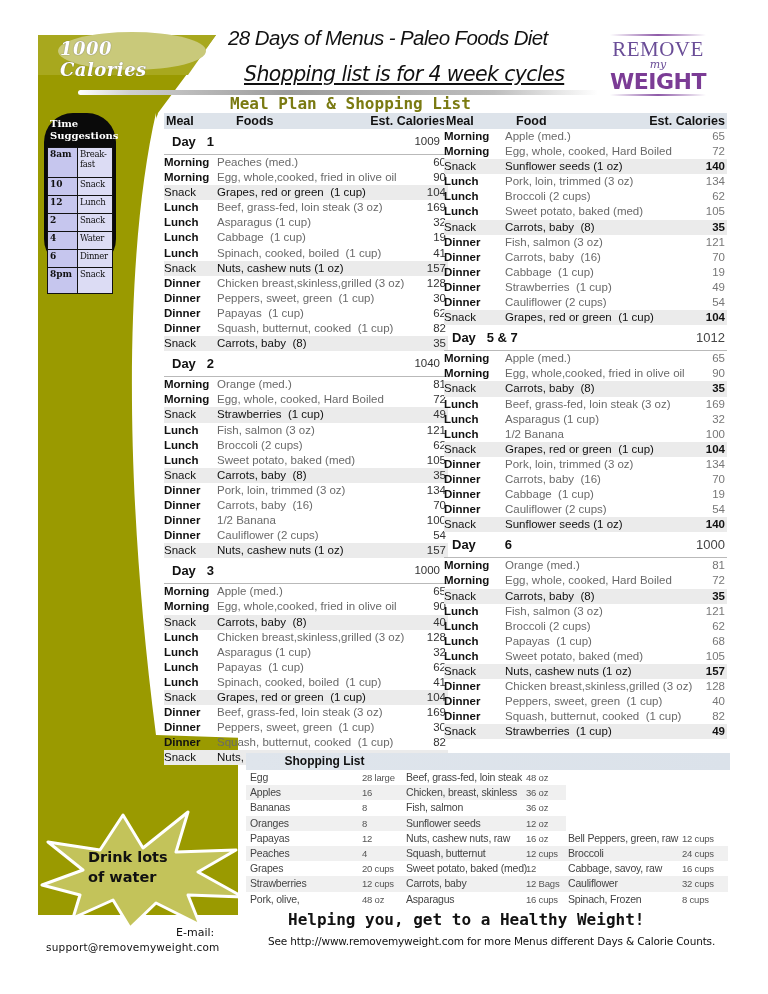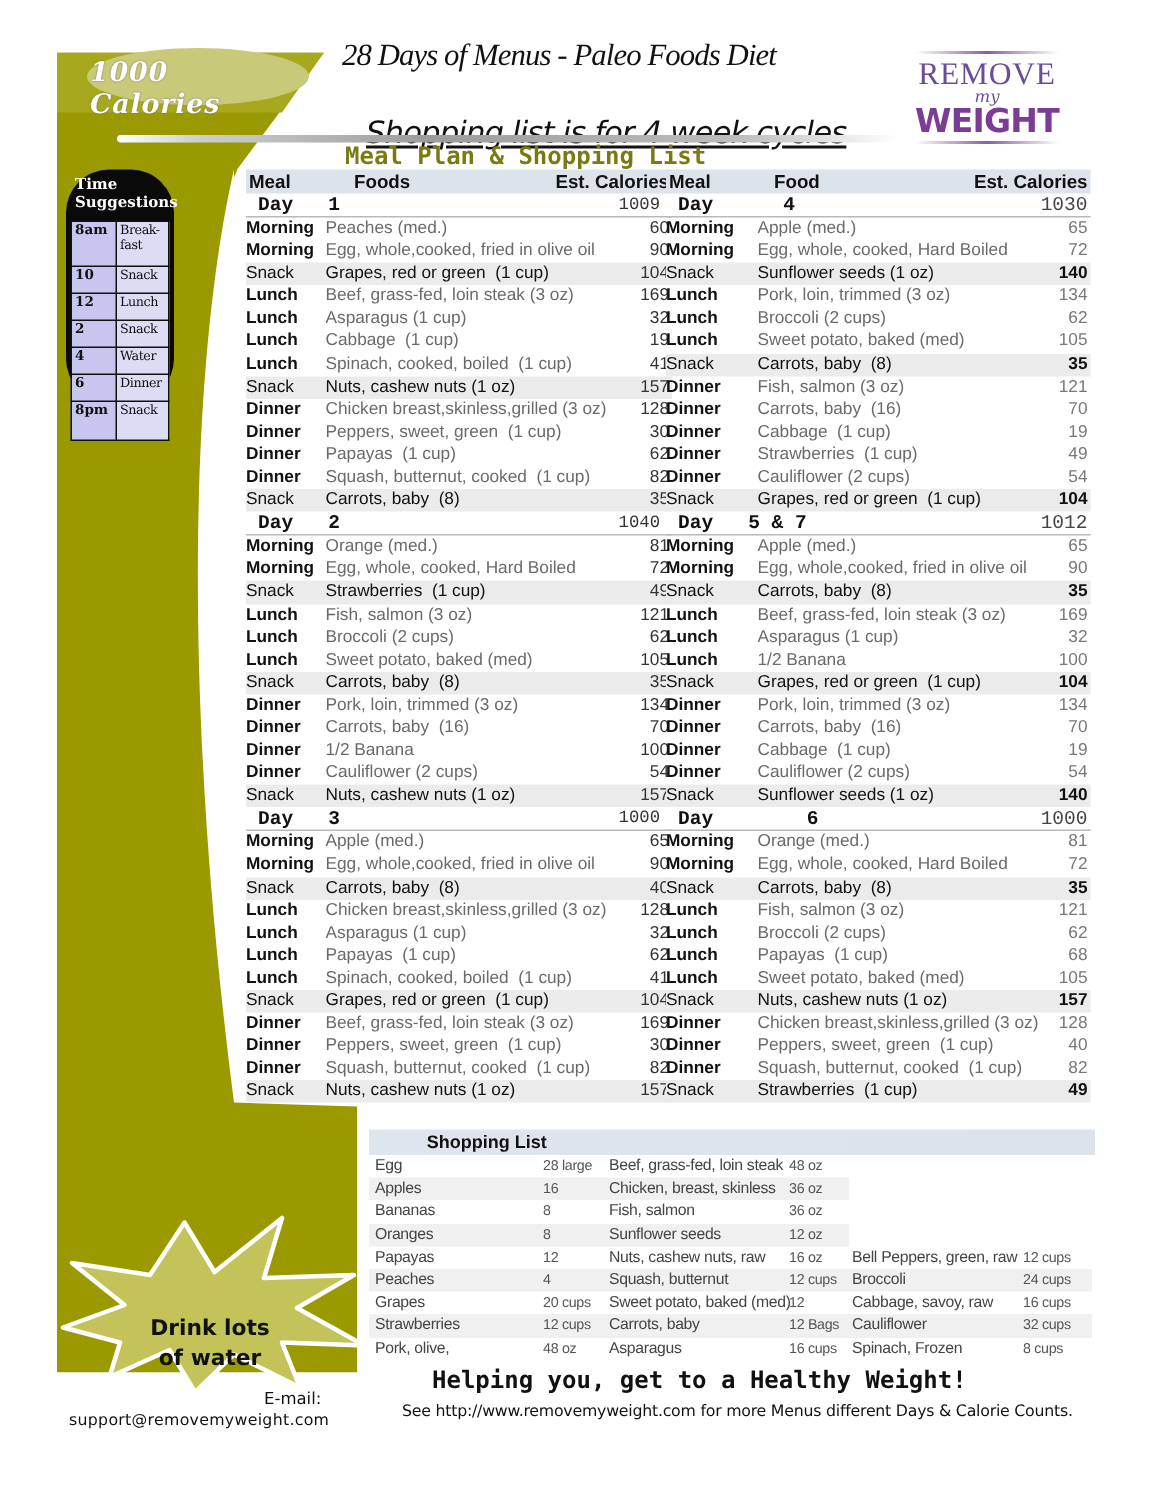--- a/index.html
+++ b/index.html
@@ -6,22 +6,22 @@
   html, body { width: 768px; height: 994px; background: #ffffff; overflow: hidden; }
   body { position: relative; font-family: "DejaVu Sans", sans-serif; color: #111; }
 
   
   .green-panel { position: absolute; left: 38px; top: 35px; width: 200px; height: 880px; }
   .green-panel svg { display: block; }
 
   
   .badge { position: absolute; left: 48px; top: 30px; width: 160px; height: 42px; }
   .badge-text { position: absolute; left: 60px; top: 38px; width: 140px; font-family: "DejaVu Serif", serif; font-style: italic; font-weight: bold; font-size: 18px; color: #fff; letter-spacing: 0.5px; text-shadow: 0 0 1px #555; }
-  .title1 { position: absolute; left: 228px; top: 26px; width: 380px; font-family: Liberation Serif, serif; font-size: 20.5px; color: #111; font-style: italic; white-space: nowrap; letter-spacing: -0.6px; }
-  .title2 { position: absolute; left: 244px; top: 62px; width: 360px; font-family: "DejaVu Sans", sans-serif; font-size: 20.5px; color: #111; font-style: italic; text-decoration: underline; white-space: nowrap; letter-spacing: -0.6px; margin-top: 14px; }
+  .title1 { position: absolute; left: 228px; top: 26px; width: 380px; font-family: Liberation Sans, sans-serif; font-size: 20.5px; color: #111; font-style: italic; white-space: nowrap; letter-spacing: -0.6px; }
+  .title2 { position: absolute; left: 244px; top: 62px; width: 360px; font-family: "DejaVu Sans", sans-serif; font-size: 20.5px; color: #111; font-style: italic; text-decoration: underline; white-space: nowrap; letter-spacing: -0.6px; }
   .rule { position: absolute; left: 78px; top: 90px; width: 520px; height: 5px; background: linear-gradient(90deg, #fff 0%, #cfcfcf 10%, #9c9c9c 40%, #bdbdbd 80%, #fff 100%); border-radius: 3px; }
   .subtitle { position: absolute; left: 230px; top: 94px; font-family: "DejaVu Sans Mono", monospace; font-weight: bold; font-size: 16px; color: #7a7a12; white-space: nowrap; }
 
   .logo { position: absolute; left: 608px; top: 34px; width: 100px; height: 72px; text-align: center; }
   .logo .line { height: 2px; background: linear-gradient(90deg, #fff, #8e5aa8, #fff); margin: 0 2px; }
   .logo .remove { font-family: "Liberation Serif", serif; font-size: 21px; color: #6a4d97; letter-spacing: 0.5px; line-height: 22px; margin-top: 2px; }
   .logo .my { font-family: "DejaVu Serif", serif; font-style: italic; font-size: 11px; color: #6a4d97; line-height: 10px; }
   .logo .weight { font-family: "DejaVu Sans", sans-serif; font-weight: bold; font-size: 22px; color: #7b3c95; line-height: 24px; letter-spacing: -0.5px; }
 
   
@@ -35,21 +35,21 @@
   .time-table tr.tall2 td { height: 26px; }
 
   
   .meal-col { position: absolute; top: 113px; }
   .meal-col.left { left: 164px; width: 284px; }
   .meal-col.right { left: 444px; width: 283px; }
   .col-head { display: flex; background: #dde3ea; height: 16px; font-family: "Liberation Sans", sans-serif; font-weight: bold; font-size: 12.5px; line-height: 16px; color: #111; }
   .col-head .h-meal { width: 52px; padding-left: 2px; }
   .col-head .h-food { flex: 1; padding-left: 20px; }
   .col-head .h-cal { text-align: right; padding-right: 2px; }
-  .day-row { display: flex; height: 16px; align-items: flex-end; font-family: Liberation Mono, monospace; font-size: 13px; line-height: 15px; border-bottom: 1px solid #b9b9b9; }
+  .day-row { display: flex; height: 26px; align-items: center; font-family: Liberation Sans, sans-serif; font-size: 13px; line-height: 15px; border-bottom: 1px solid #b9b9b9; }
   .day-row .d-label { font-weight: bold; padding-left: 8px; width: 120px; }
   .day-row .d-total { margin-left: auto; padding-right: 8px; font-size: 11.5px; color: #333; }
   .right .day-row .d-total { font-size: 13px; color: #444; padding-right: 2px; }
   .row { display: flex; height: 15.1px; font-family: "Liberation Sans", sans-serif; font-size: 11.5px; line-height: 15.1px; }
   .row .meal { width: 53px; font-weight: bold; color: #111; white-space: nowrap; }
   .row .food { flex: 1; color: #6a6a6a; white-space: nowrap; overflow: hidden; }
   .row .cal { width: 34px; text-align: right; color: #333; padding-right: 2px; }
   .right .row .meal { width: 61px; }
   .right .row .cal { color: #777; }
   .row.snack { background: #ebebeb; }
@@ -65,21 +65,21 @@
   .shop-col { display: flex; flex-direction: column; }
   .shop-item { display: flex; height: 15.2px; font-family: "Liberation Sans", sans-serif; font-size: 10.5px; line-height: 15.2px; color: #444; letter-spacing: -0.2px; }
   .shop-item:nth-child(even) { background: #f0f0f0; }
   .shop-item .n { white-space: nowrap; }
   .shop-item .q { font-size: 9.5px; color: #555; }
   .sc1 .n { width: 116px; padding-left: 4px; } .sc1 .q { width: 42px; }
   .sc2 .n { width: 122px; padding-left: 2px; } .sc2 .q { width: 40px; }
   .sc3 .n { width: 116px; padding-left: 2px; } .sc3 .q { width: 46px; }
 
   .starburst { position: absolute; left: 38px; top: 800px; width: 210px; height: 130px; }
-  .star-text { position: absolute; left: 88px; top: 847px; width: 104px; text-align: center; font-family: "DejaVu Sans", sans-serif; font-weight: bold; font-size: 14.5px; line-height: 20px; color: #111; margin-top: 29px; }
+  .star-text { position: absolute; left: 88px; top: 847px; width: 104px; font-family: "DejaVu Sans", sans-serif; font-weight: bold; font-size: 14.5px; line-height: 20px; color: #111; }
   .email-label { position: absolute; left: 176px; top: 926px; font-family: "DejaVu Sans", sans-serif; font-size: 11px; color: #111; }
   .email { position: absolute; left: 46px; top: 941px; font-family: "DejaVu Sans", sans-serif; font-size: 10.5px; color: #111; letter-spacing: 0.2px; }
 
   .tagline { position: absolute; left: 288px; top: 910px; font-family: "DejaVu Sans Mono", monospace; font-weight: bold; font-size: 16px; color: #111; white-space: nowrap; }
   .disclaimer { position: absolute; left: 268px; top: 934px; font-family: "DejaVu Sans", sans-serif; font-size: 10.5px; line-height: 14px; color: #111; white-space: nowrap; letter-spacing: -0.15px; }
 </style>
 </head>
 <body>
 
 <div class="green-panel">
@@ -345,24 +345,20 @@
       <span class="food" style="white-space: pre;">Nuts, cashew nuts (1 oz)</span>
       <span class="cal">157</span>
     </div>
   </div>
 <div class="meal-col right" id="right-col">
   <div class="col-head">
     <span class="h-meal">Meal</span>
     <span class="h-food">Food</span>
     <span class="h-cal">Est. Calories</span>
   </div>
-<div class="day-row">
-      <span class="d-label" style="white-space: pre;">Day      4</span>
-      <span class="d-total">1030</span>
-    </div>
     <div class="row">
       <span class="meal">Morning</span>
       <span class="food" style="white-space: pre;">Apple (med.)</span>
       <span class="cal">65</span>
     </div>
     <div class="row">
       <span class="meal">Morning</span>
       <span class="food" style="white-space: pre;">Egg, whole, cooked, Hard Boiled</span>
       <span class="cal">72</span>
     </div>

